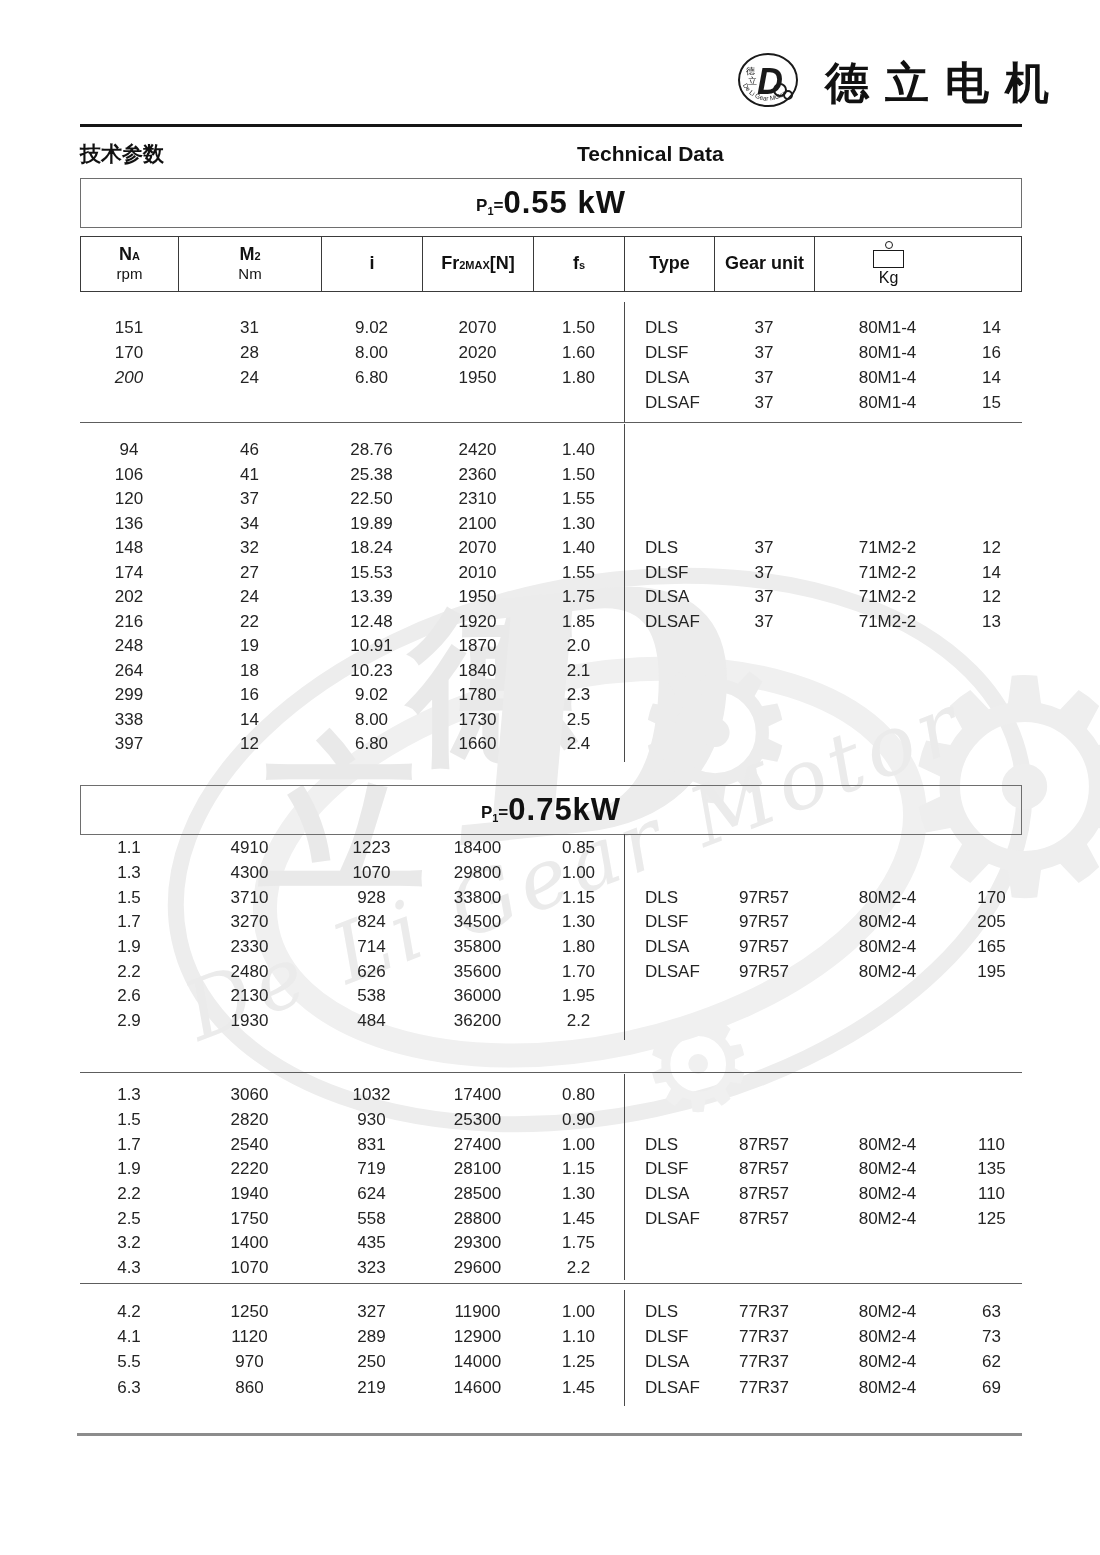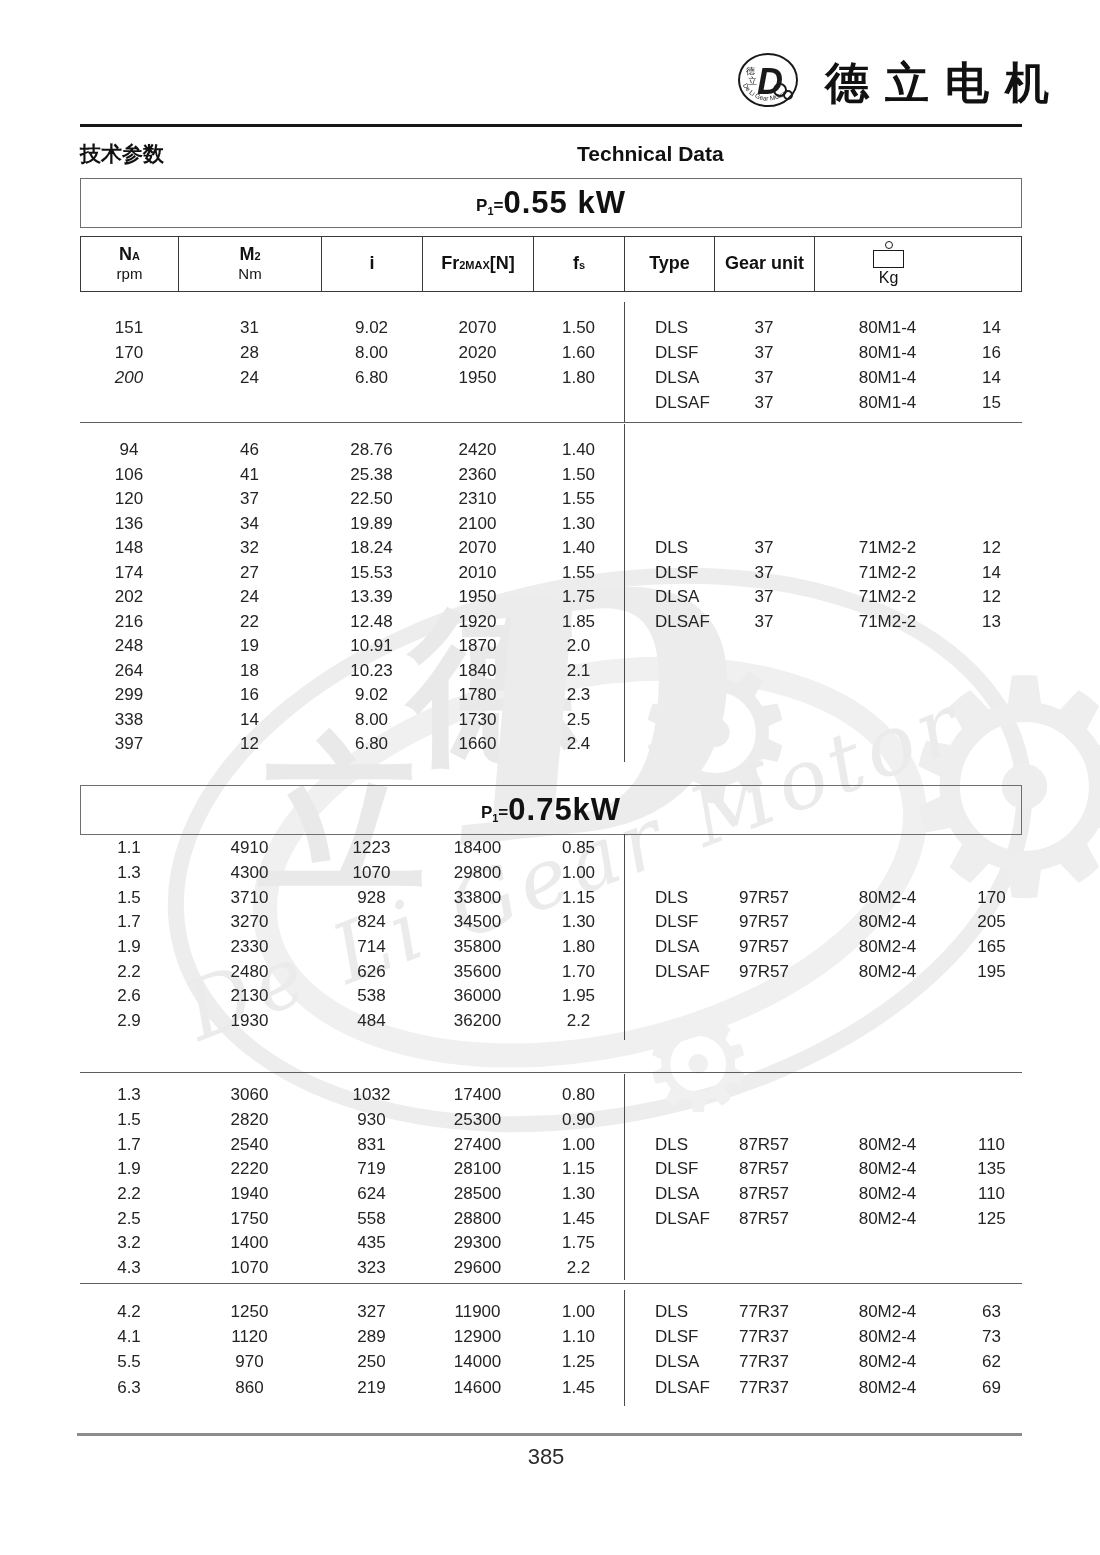--- a/index.html
+++ b/index.html
@@ -57,21 +57,21 @@
   
   .block { position:absolute; left:80px; width:942px; display:grid;
            grid-template-columns:98px 143px 101px 111px 91px 90px 100px 147px 61px; }
   .block::before { content:""; position:absolute; left:544px; top:0; bottom:0; width:1.2px; background:#4a4a4a; }
   .b1 { top:302px; height:120px; padding-top:13px; grid-auto-rows:25px; }
   .b2 { top:424px; height:338px; padding-top:14px; grid-auto-rows:24.5px; }
   .b3 { top:834px; height:206px; padding-top:2px;  grid-auto-rows:24.7px; }
   .b4 { top:1074px; height:206px; padding-top:9px; grid-auto-rows:24.7px; }
   .b5 { top:1290px; height:116px; padding-top:9px; grid-auto-rows:25.3px; }
   .cell { display:flex; align-items:center; justify-content:center; font-size:17px; color:#242424; }
-  .cell.type { justify-content:flex-start; padding-left:31px; }
+  .cell.type { justify-content:flex-start; padding-left:21px; }
   .sep { position:absolute; left:80px; width:942px; height:1.2px; background:#5d5d5d; }
   .sep1 { top:422px; } .sep2 { top:1072px; } .sep3 { top:1283px; }
   
   .footrule { position:absolute; left:77px; top:1433px; width:945px; height:3px; background:#8c8c8c; }
   .pagenum { position:absolute; left:80px; top:1444px; width:932px; text-align:center;
              font-size:22px; color:#2b2b2b; }
 </style>
 </head>
 <body>
 
@@ -423,16 +423,15 @@
         <div class="cell" style="grid-area: 3 / 7;">77R37</div>
         <div class="cell" style="grid-area: 3 / 8;">80M2-4</div>
         <div class="cell" style="grid-area: 3 / 9;">62</div>
         <div class="cell type" style="grid-area: 4 / 6;">DLSAF</div>
         <div class="cell" style="grid-area: 4 / 7;">77R37</div>
         <div class="cell" style="grid-area: 4 / 8;">80M2-4</div>
         <div class="cell" style="grid-area: 4 / 9;">69</div>
       </div>
 
     <div class="footrule"></div>
-    <div class="pagenum">385</div>
 
   </div>
 </div>
 
 </body></html>

